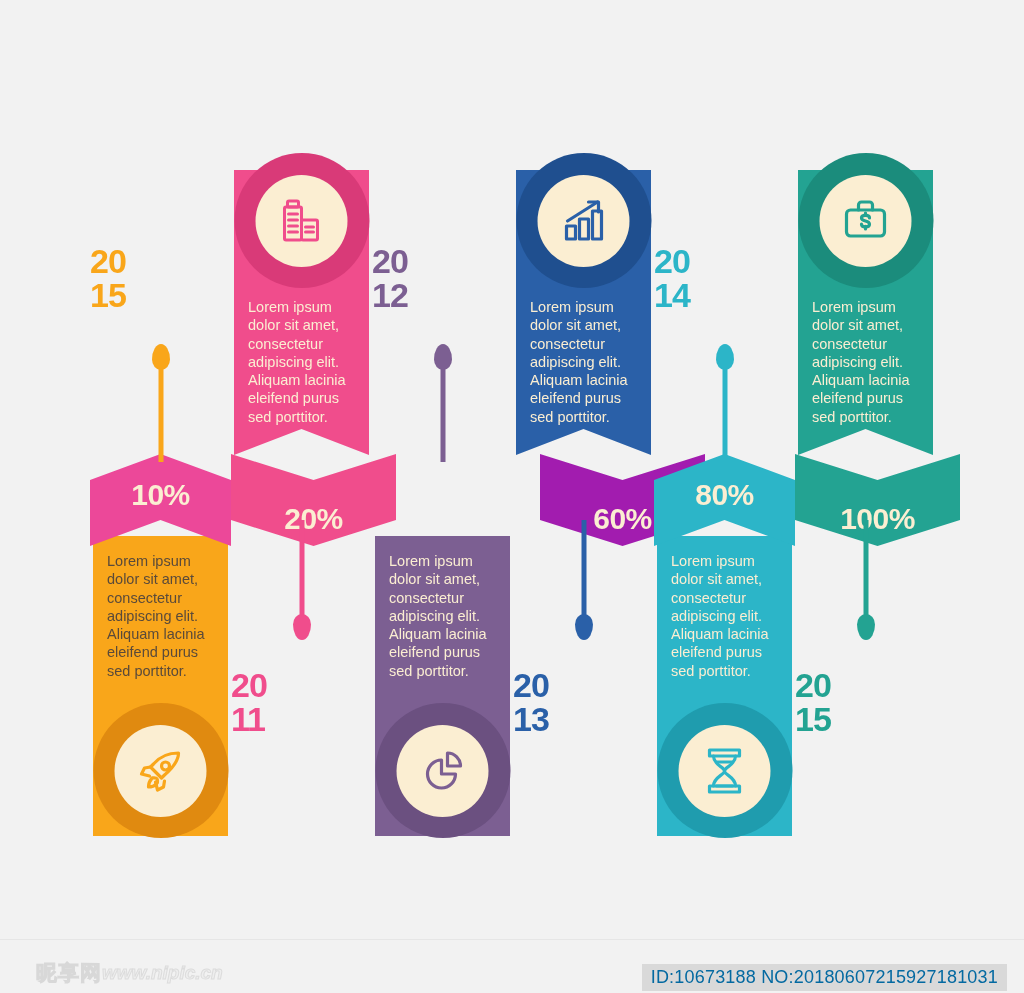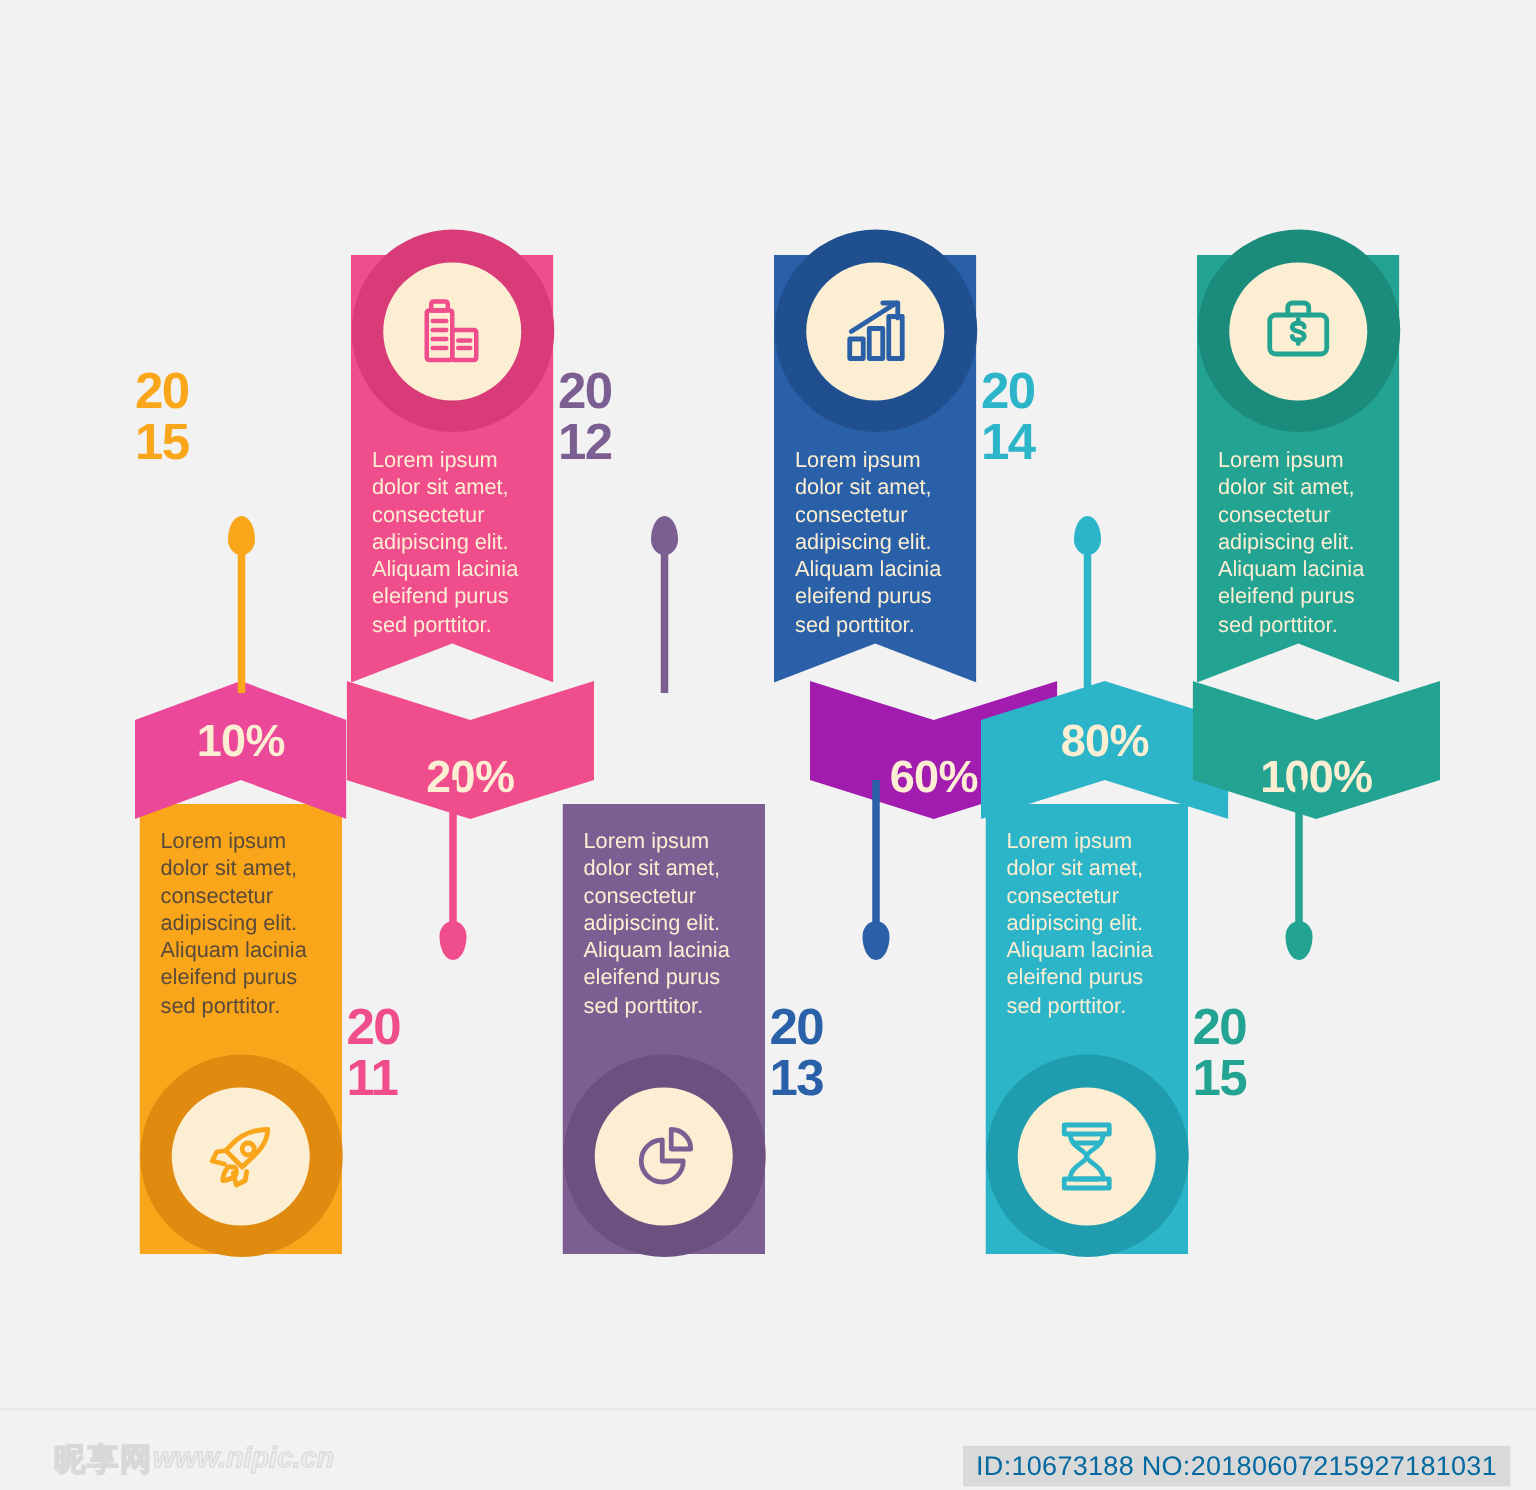--- a/index.html
+++ b/index.html
@@ -200,21 +200,21 @@
         <div class="capinner">
           <svg width="48" height="52" viewBox="0 0 48 52" fill="none" stroke="#2cb5c8" stroke-width="3.2" stroke-linecap="round" stroke-linejoin="round">
     <rect x="9" y="5" width="30" height="6"></rect>
     <rect x="9" y="41" width="30" height="6"></rect>
     <path d="M13 11c0 9 11 11 11 15s-11 6-11 15"></path>
     <path d="M35 11c0 9-11 11-11 15s11 6 11 15"></path>
     <path d="M16 17h16M16 41h16"></path>
   </svg>
         </div>
       </div>
-      <div class="band up" style="background: rgb(44, 181, 200); padding-left: 24px;">
+      <div class="band up" style="background: rgb(44, 181, 200);">
         <div class="pct">80%</div>
       </div>
       <div class="stem" style="background: rgb(44, 181, 200); top: 352px; height: 110px;"></div>
       <div class="bulb" style="background: rgb(44, 181, 200); top: 344px;"></div>
       <div class="year" style="color: rgb(44, 181, 200); top: 244px;">
         <span>20</span>
         <span>14</span>
       </div>
     </div>
     <div class="col c5">

